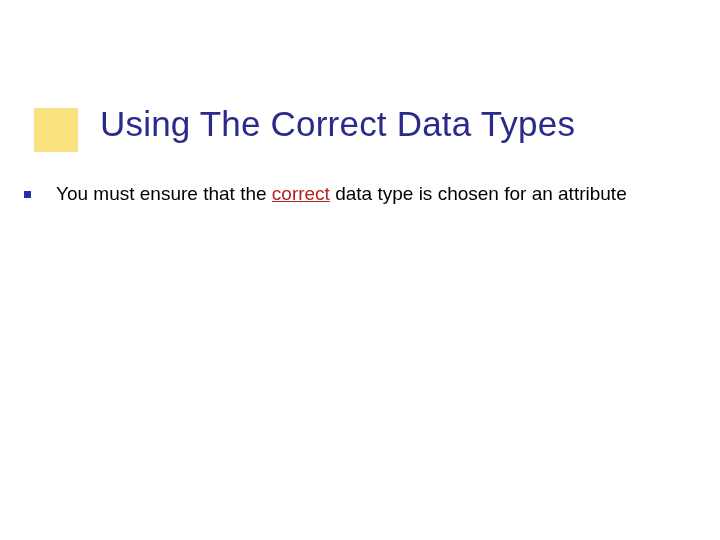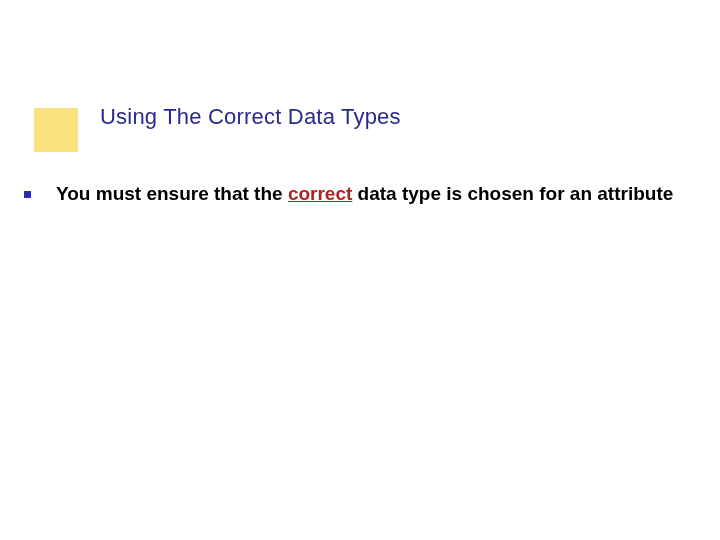--- a/index.html
+++ b/index.html
@@ -17,42 +17,41 @@
     width: 44px;
     height: 44px;
     background: #f4c500;
     opacity: 0.5;
   }
   .title {
     position: absolute;
     top: 104px;
     left: 100px;
     font-family: Verdana, Geneva, sans-serif;
-    font-size: 22px;
+    font-size: 35px;
     color: #2a2a8a;
     letter-spacing: 0.2px;
   }
   .content {
     position: absolute;
     top: 182px;
     left: 20px;
     right: 20px;
   }
   ul.level1 {
     list-style: none;
   }
   ul.level1 > li {
     position: relative;
     padding-left: 36px;
     margin-bottom: 6px;
     font-size: 19px;
     line-height: 1.28;
     color: #000;
     font-family: Verdana, Geneva, sans-serif;
-    font-weight: bold;
   }
   ul.level1 > li::before {
     content: "";
     position: absolute;
     left: 4px;
     top: 9px;
     width: 7px;
     height: 7px;
     background: #2b2ba8;
   }

